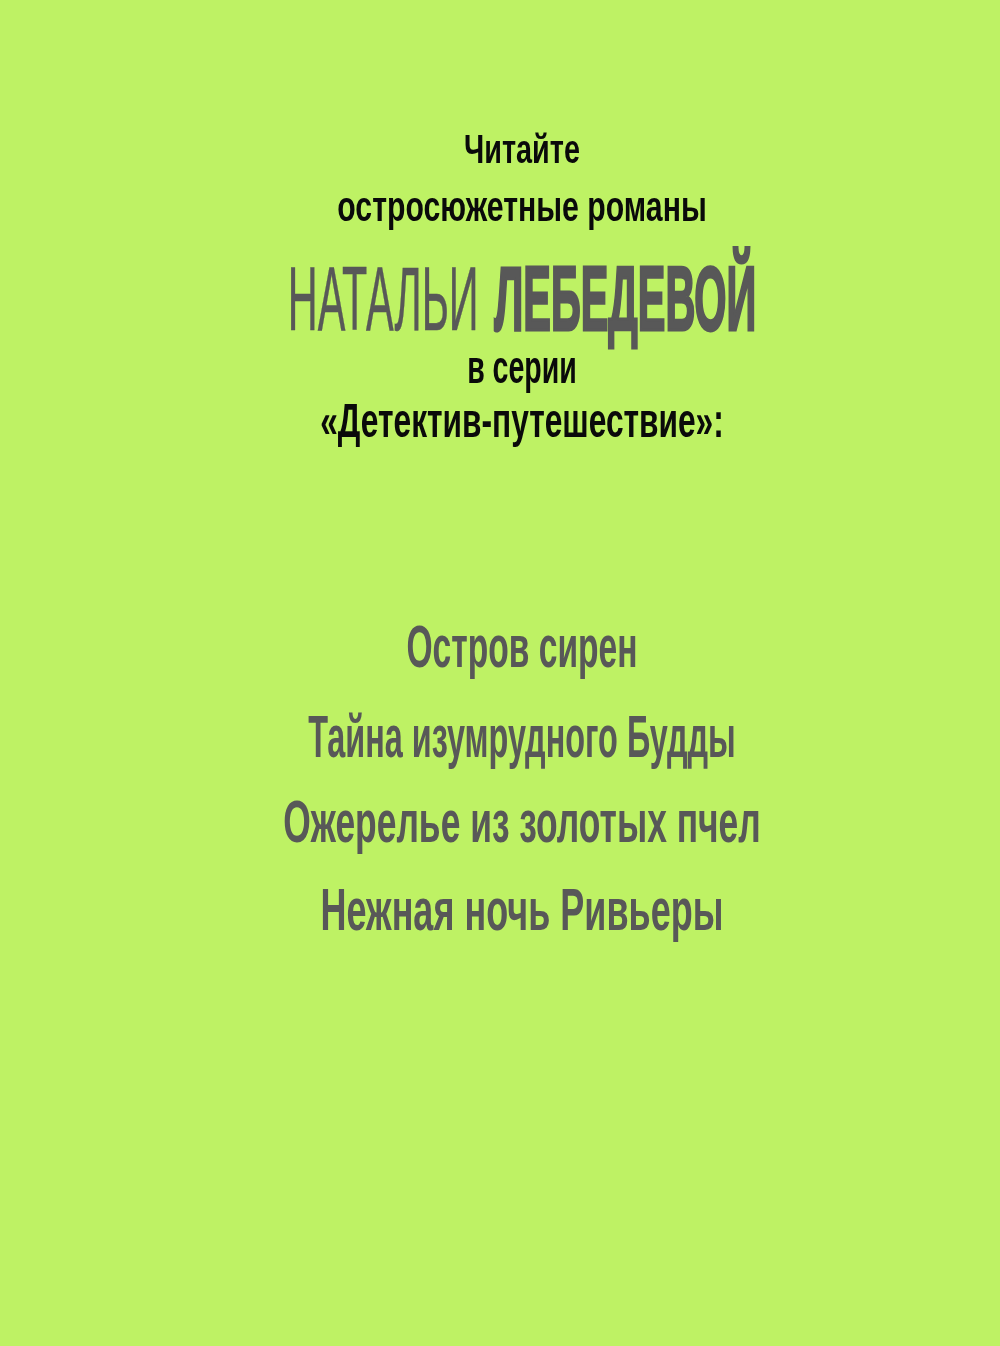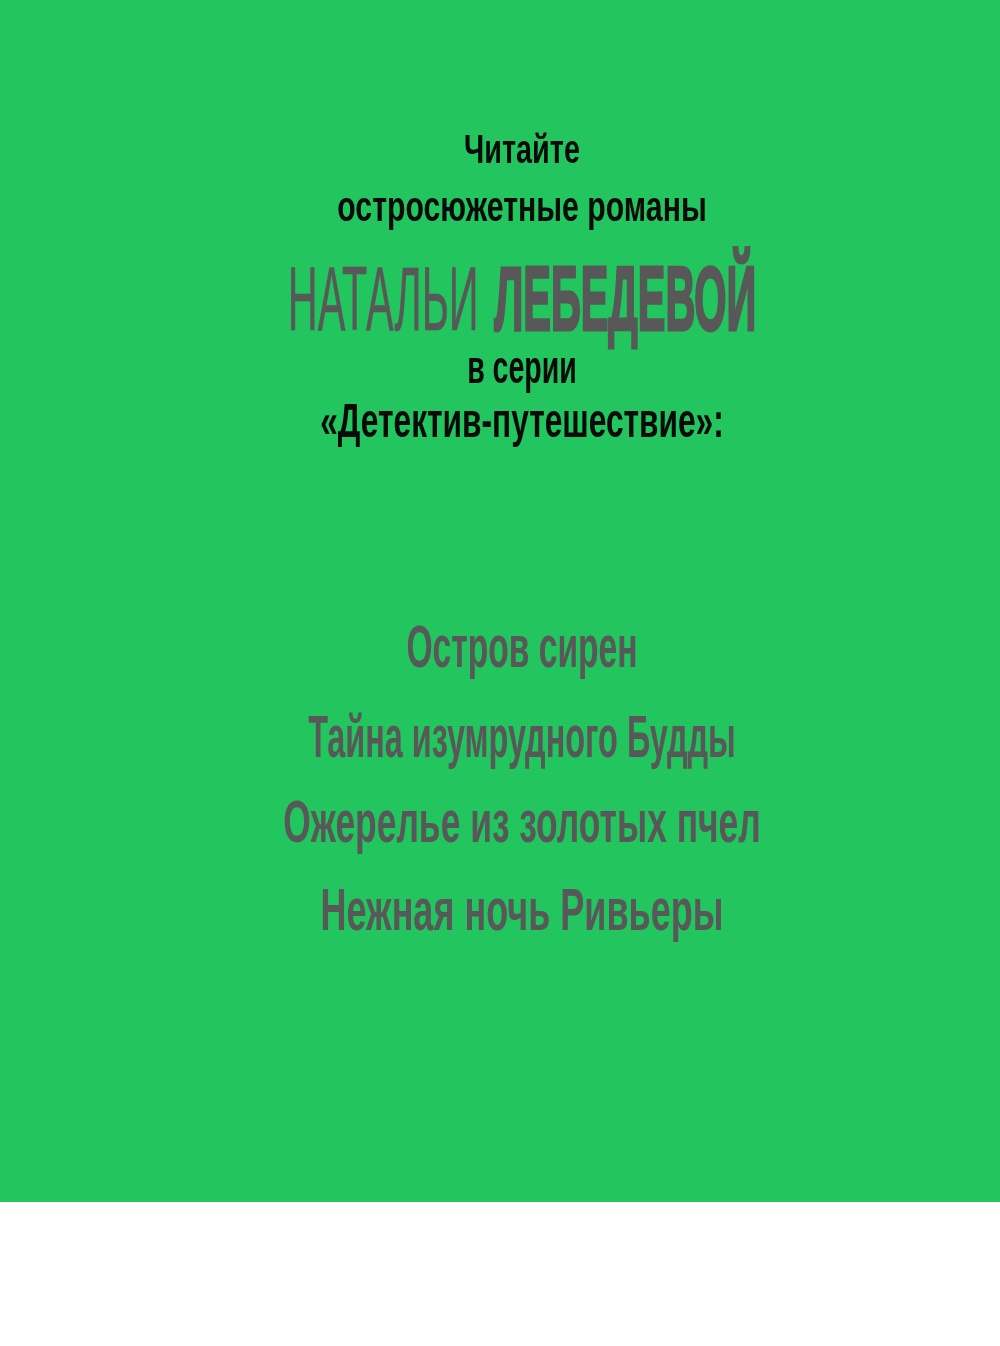--- a/index.html
+++ b/index.html
@@ -3,22 +3,22 @@
 <meta charset="utf-8">
 <style>
   html, body {
     margin: 0;
     padding: 0;
     background: #ffffff;
   }
   .page {
     position: relative;
     width: 1000px;
-    height: 1202px;
-    background: #22c55e;
+    height: 1346px;
+    background: #bef264;
     overflow: hidden;
     font-family: "Liberation Sans", "DejaVu Sans", sans-serif;
   }
   .line {
     position: absolute;
     left: 522px;
     top: var(--top);
     font-size: var(--fs);
     line-height: 1;
     white-space: nowrap;

